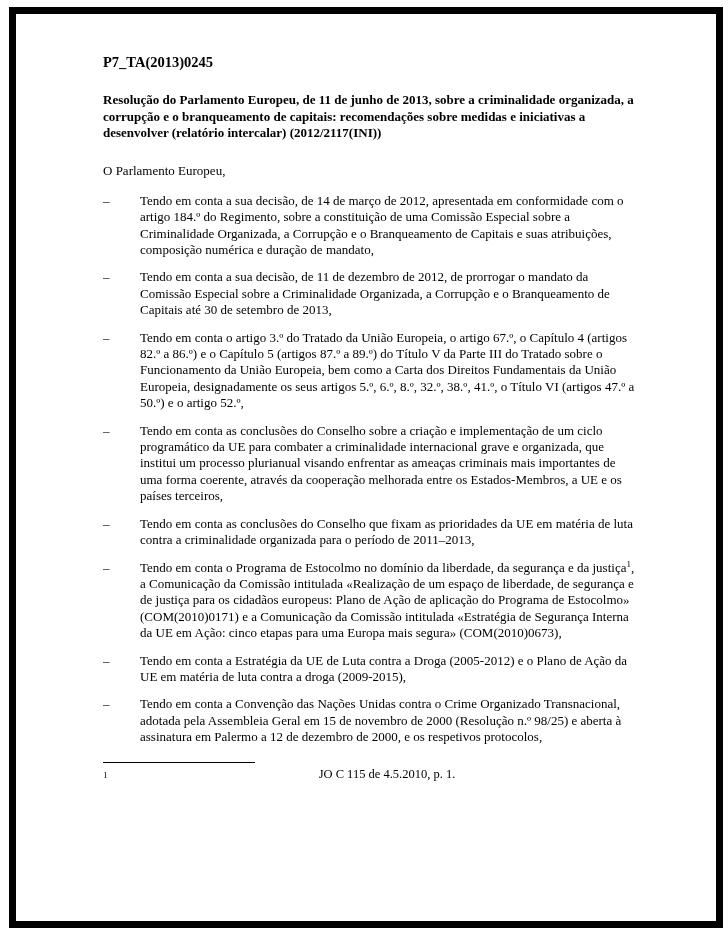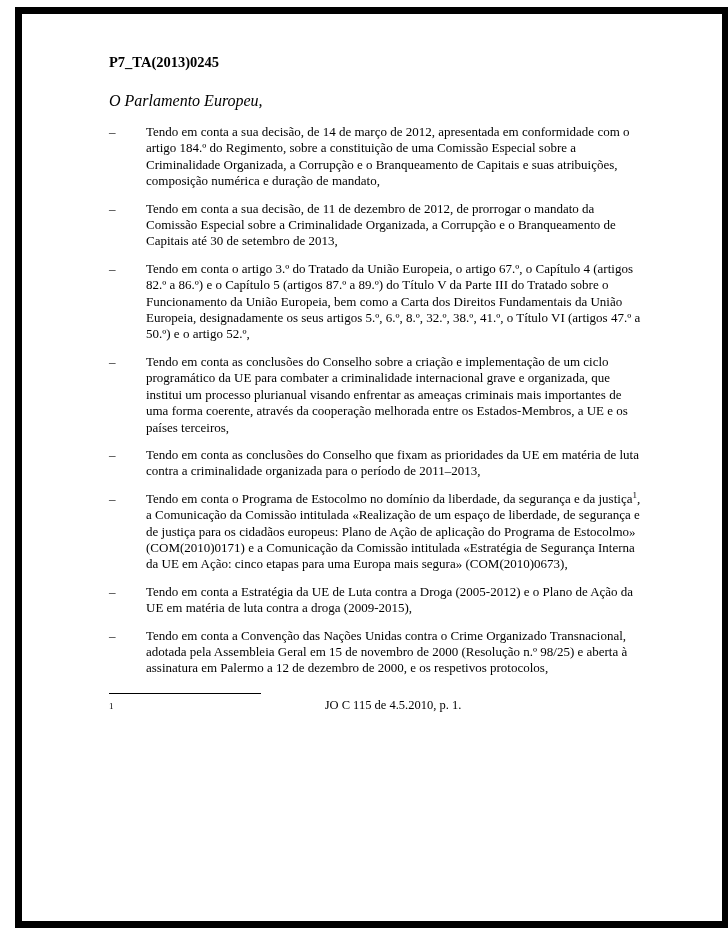--- a/index.html
+++ b/index.html
@@ -6,21 +6,21 @@
   body {
     width: 728px; height: 937px;
     background: #ffffff;
     position: relative;
     font-family: "Liberation Serif", serif;
     color: #000000;
     -webkit-font-smoothing: antialiased;
   }
   .frame {
     position: absolute;
-    left: 15px; top: 7px;
+    left: 9px; top: 7px;
     width: 714px; height: 921px;
     border: 7px solid #000000;
     box-sizing: border-box;
     background: #ffffff;
   }
   .content {
     box-sizing: border-box;
     width: 100%; height: 100%;
     padding: 40px 78px 0 87px;
     overflow: hidden;
@@ -35,22 +35,21 @@
     font-weight: bold;
     margin: 0 0 17px 0;
   }
   .subtitle {
     font-size: 13px;
     font-weight: bold;
     line-height: 16.6px;
     margin: 0 0 21px 0;
   }
   .salutation {
-    font-size: 16px;
-    font-style: italic;
+    font-size: 13px;
     margin: 0 0 14px 0;
   }
   .bullet {
     display: flex;
     font-size: 13px;
     line-height: 16.4px;
     margin: 0 0 11px 0;
   }
   .marker { flex: 0 0 37px; width: 37px; }
   .btext { flex: 1; }
@@ -79,20 +78,21 @@
 </style>
 </head>
 <body>
 
 <div class="frame">
   <div class="content">
 
     <p class="doc-number">P7_TA(2013)0245</p>
 
 
+    <p class="subtitle">Resolução do Parlamento Europeu, de 11 de junho de 2013, sobre a criminalidade organizada, a corrupção e o branqueamento de capitais: recomendações sobre medidas e iniciativas a desenvolver (relatório intercalar) (2012/2117(INI))</p>
 
     <p class="salutation">O Parlamento Europeu,</p>
 
     <div class="bullet">
       <span class="marker">–</span>
       <span class="btext">Tendo em conta a sua decisão, de 14 de março de 2012, apresentada em conformidade com o artigo 184.º do Regimento, sobre a constituição de uma Comissão Especial sobre a Criminalidade Organizada, a Corrupção e o Branqueamento de Capitais e suas atribuições, composição numérica e duração de mandato,</span>
     </div>
 
     <div class="bullet">
       <span class="marker">–</span>

